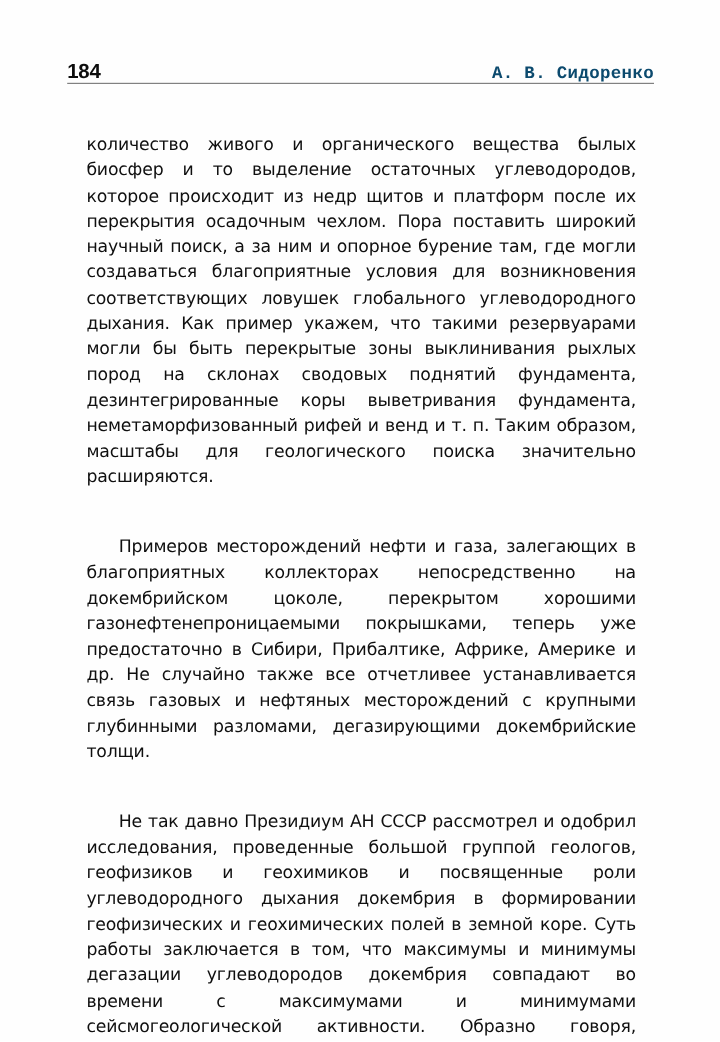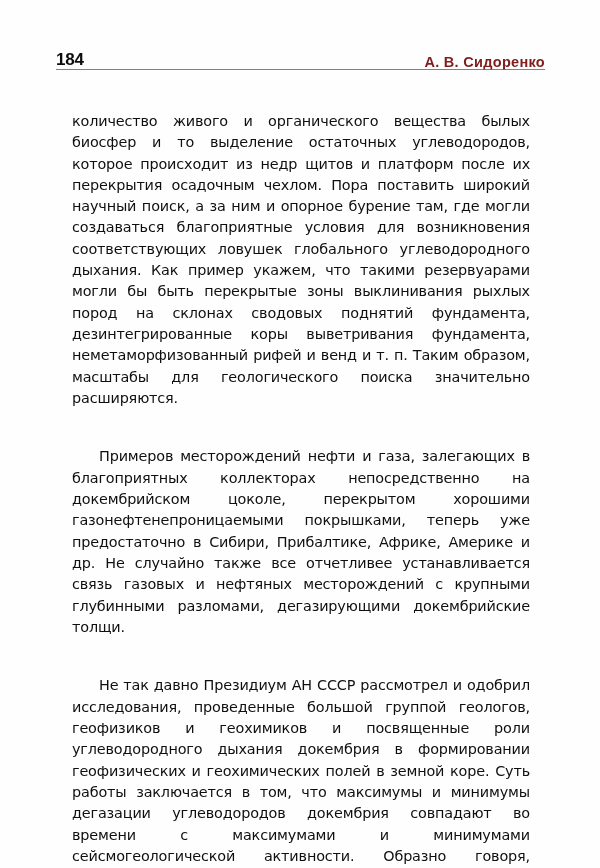--- a/index.html
+++ b/index.html
@@ -38,25 +38,25 @@
     justify-content: space-between;
   }
   .folio {
     font-family: "Liberation Sans", sans-serif;
     font-weight: 700;
     font-size: 17px;
     letter-spacing: -0.2px;
     color: #0d0d0d;
   }
   .author {
-    font-family: Liberation Sans, sans-serif;
+    font-family: Liberation Mono, monospace;
     font-weight: 700;
     font-size: 14.5px;
     letter-spacing: 0.3px;
-    color: #7f1d1d;
+    color: #0c4a6e;
     white-space: nowrap;
   }
 
   .head-rule {
     position: absolute;
     left: 56px;
     top: 69px;
     width: 489px;
     height: 1px;
     background: #6b6b6b;

